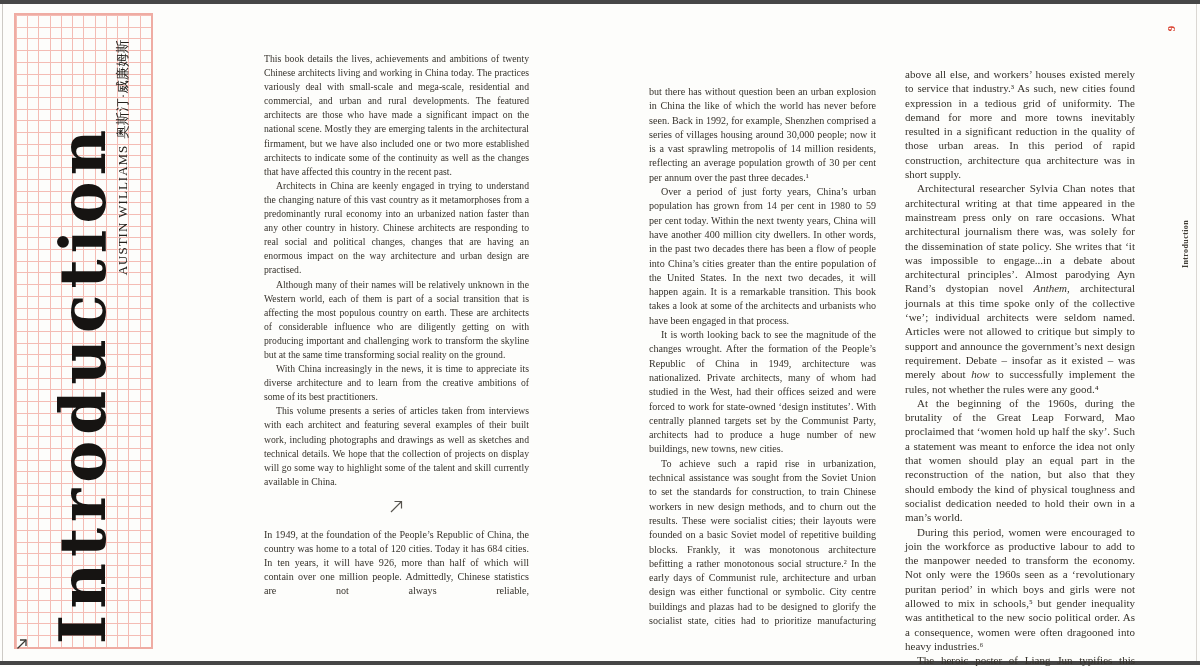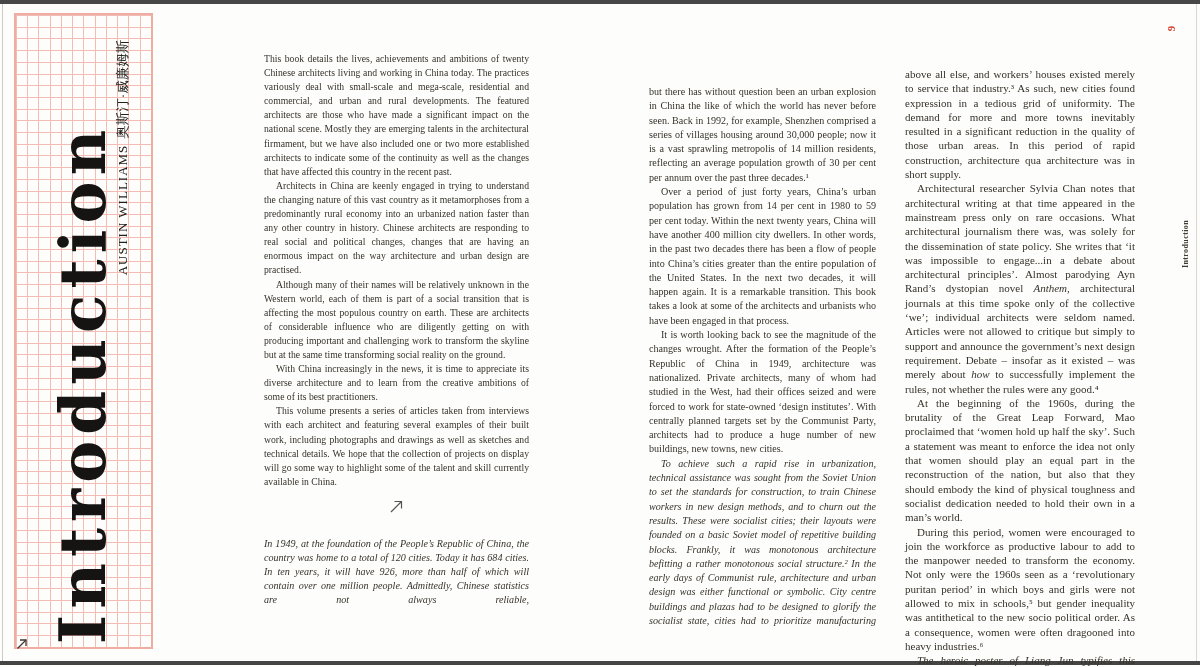--- a/index.html
+++ b/index.html
@@ -46,23 +46,23 @@
   .pagenum-rot{
     left:1163px;top:22px;width:15px;height:13px;
     font-size:11px;font-weight:700;color:#d94230;
   }
 
   
   .col{position:absolute;text-align:justify;color:#36322b;
        -webkit-hyphens:auto;hyphens:auto;}
   .col p{margin:0;}
   .col p.ind{text-indent:12px;}
-  .col p.contend{text-align-last:justify;font-style:italic;}
+  .col p.contend{text-align-last:justify;}
   .col1{left:264px;top:52px;width:265px;font-size:9.7px;line-height:14.1px;}
-  .col1 p.body-start{margin-top:22px;font-size:10.1px;line-height:14px;}
+  .col1 p.body-start{margin-top:13px;font-size:10.1px;line-height:14px;}
   .col2{left:649px;top:85px;width:227px;font-size:10.1px;line-height:14.3px;}
   .col3{left:905px;top:67px;width:230px;font-size:11px;line-height:14.3px;}
 
   .arrow-sep{display:flex;justify-content:center;margin-top:9px;height:17px;}
   svg.ne{display:block;}
 </style>
 </head>
 <body>
 
 <div class="page">

